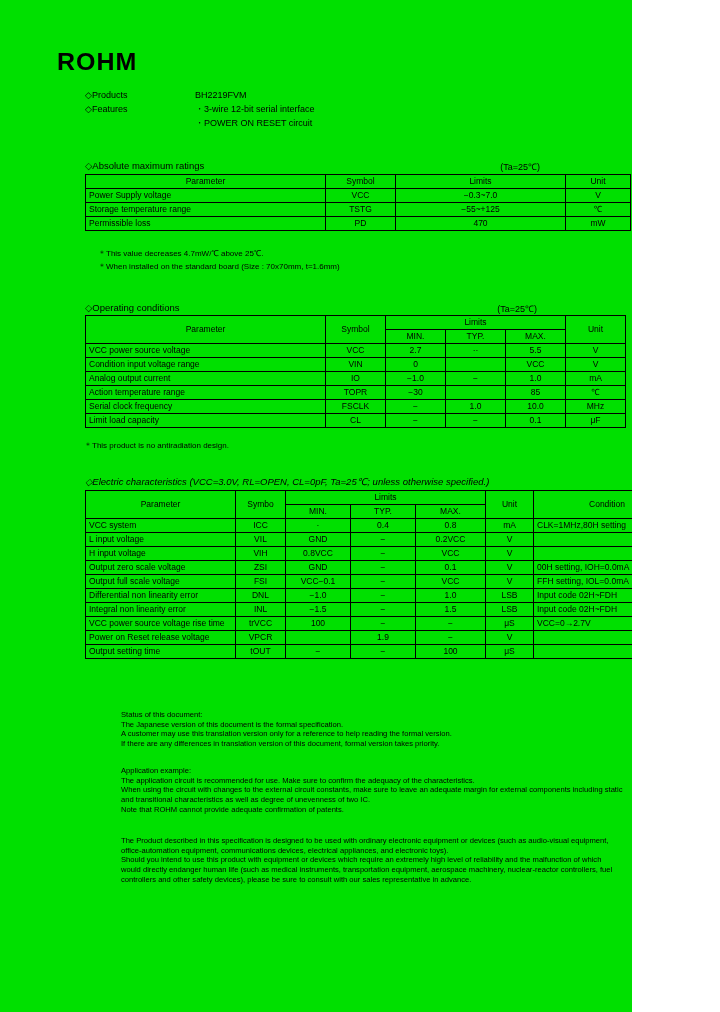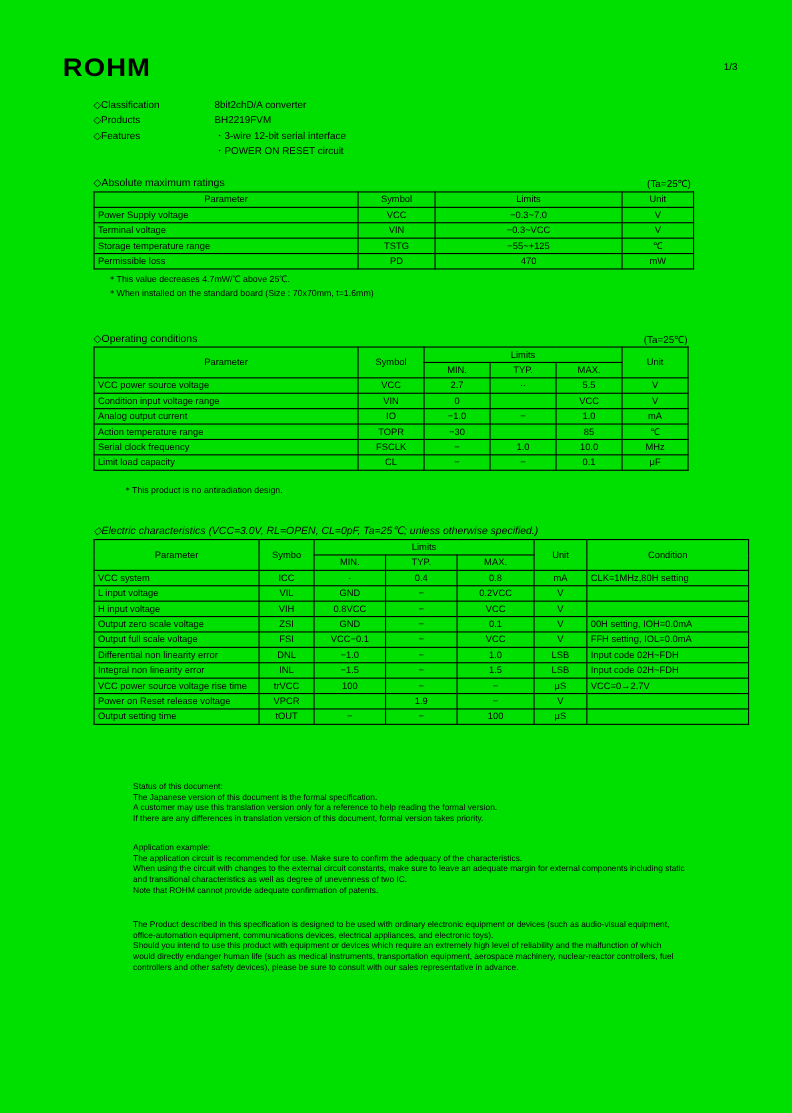--- a/index.html
+++ b/index.html
@@ -1,17 +1,17 @@
 <!DOCTYPE html>
 <html><head>
 <meta charset="utf-8">
 <style>
   html,body { margin:0; padding:0; }
   .page {
-    position:relative; width:720px; height:1012px;
+    position:relative; width:632px; height:1012px;
     background:#00e000; color:#000;
     font-family:"Liberation Sans", sans-serif;
     overflow:hidden;
   }
   .abs { position:absolute; }
   .logo { font-weight:900; font-size:25px; letter-spacing:1px; transform:scaleY(0.92); }
   .pageno { font-size:9px; }
   .info-row { line-height:14px; font-size:9px; white-space:nowrap; }
   .info-label { display:inline-block; width:110px; }
   .sec-title { font-size:9.5px; white-space:nowrap; }
@@ -30,23 +30,20 @@
 </head>
 <body>
 
 <div class="page">
 
   <div class="abs logo" style="left:57px; top:48px;">ROHM</div>
   <div class="abs pageno" style="left:658px; top:56px;">1/3</div>
 
   <div class="abs" style="left:85px; top:88px;">
     <div class="info-row">
-      <span class="info-label">◇Classification</span><span>8bit2chD/A converter</span>
-    </div>
-    <div class="info-row">
       <span class="info-label">◇Products</span><span>BH2219FVM</span>
     </div>
     <div class="info-row">
       <span class="info-label">◇Features</span><span>・3-wire 12-bit serial interface</span>
     </div>
     <div class="info-row">
       <span class="info-label"></span><span>・POWER ON RESET circuit</span>
     </div>
   </div>
 
@@ -67,26 +64,20 @@
       <th>Limits</th>
       <th>Unit</th>
     </tr>
     <tr>
       <td class="l">Power Supply voltage</td>
       <td>VCC</td>
       <td>−0.3~7.0</td>
       <td>V</td>
     </tr>
     <tr>
-      <td class="l">Terminal voltage</td>
-      <td>VIN</td>
-      <td>−0.3~VCC</td>
-      <td>V</td>
-    </tr>
-    <tr>
       <td class="l">Storage temperature range</td>
       <td>TSTG</td>
       <td>−55~+125</td>
       <td>℃</td>
     </tr>
     <tr>
       <td class="l">Permissible loss</td>
       <td>PD</td>
       <td>470</td>
       <td>mW</td>
@@ -165,21 +156,21 @@
       <td class="l">Limit load capacity</td>
       <td>CL</td>
       <td>−</td>
       <td>−</td>
       <td>0.1</td>
       <td>μF</td>
     </tr>
   </tbody>
     </table>
 
-  <div class="abs note" style="left:112px; top:440px;">＊This product is no antiradiation design.</div>
+  <div class="abs note" style="left:84px; top:440px;">＊This product is no antiradiation design.</div>
 
   <div class="abs sec-title" style="left:85px; top:476px;font-style:italic;">◇Electric characteristics (VCC=3.0V, RL=OPEN, CL=0pF, Ta=25℃; unless otherwise specified.)</div>
 
   <table class="abs tbl" style="left:85px; top:490px; width:595px;">
     <colgroup>
         <col style="width:150px">
         <col style="width:50px">
         <col style="width:65px">
         <col style="width:65px">
         <col style="width:70px">

